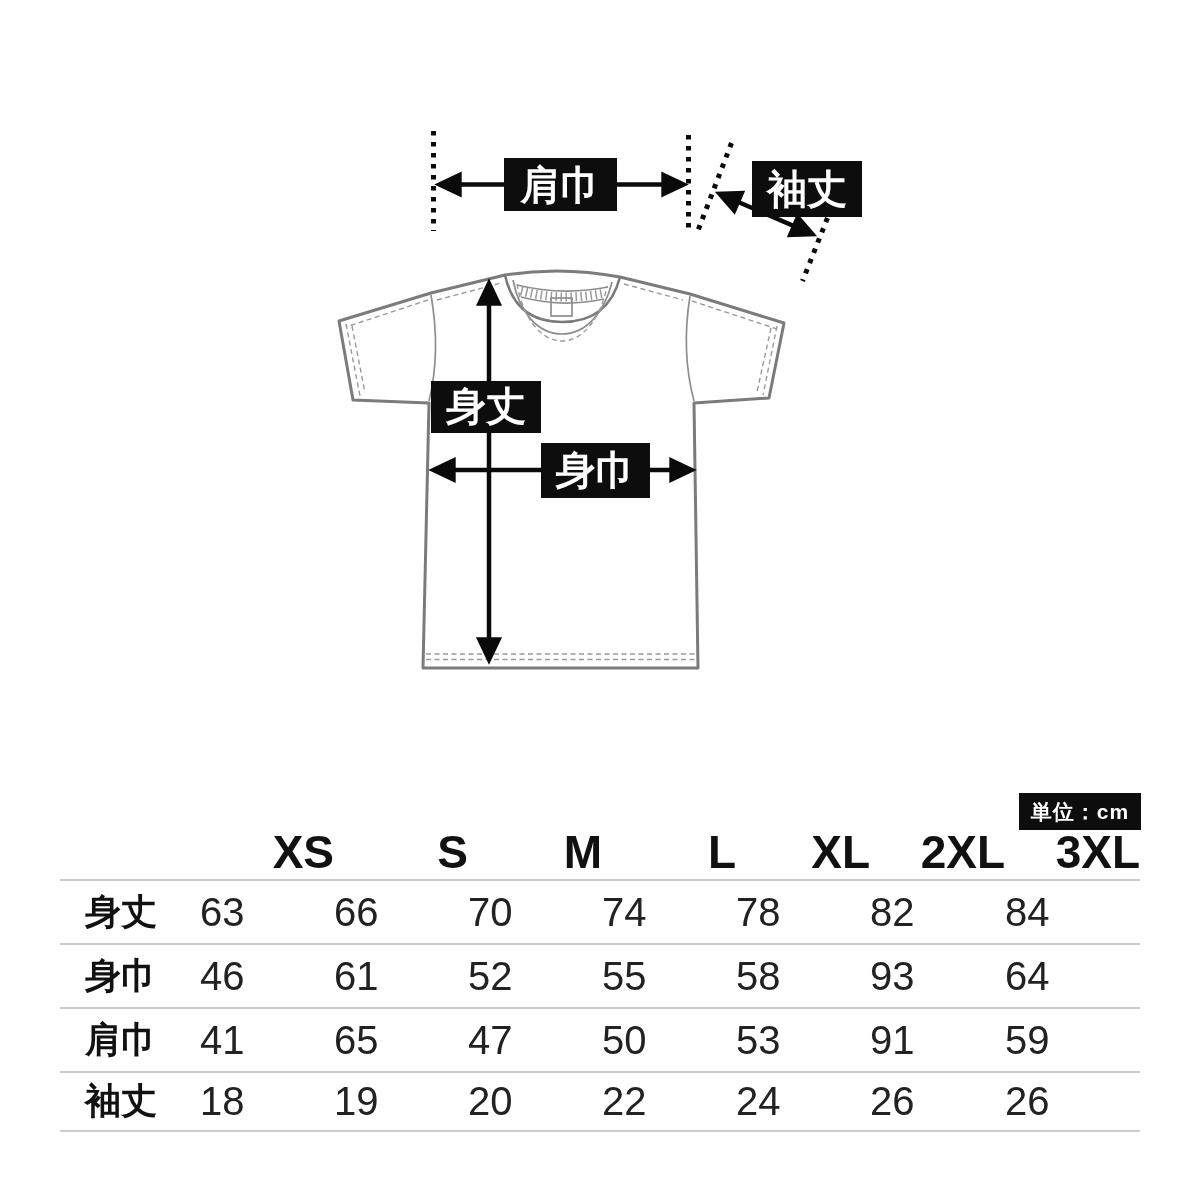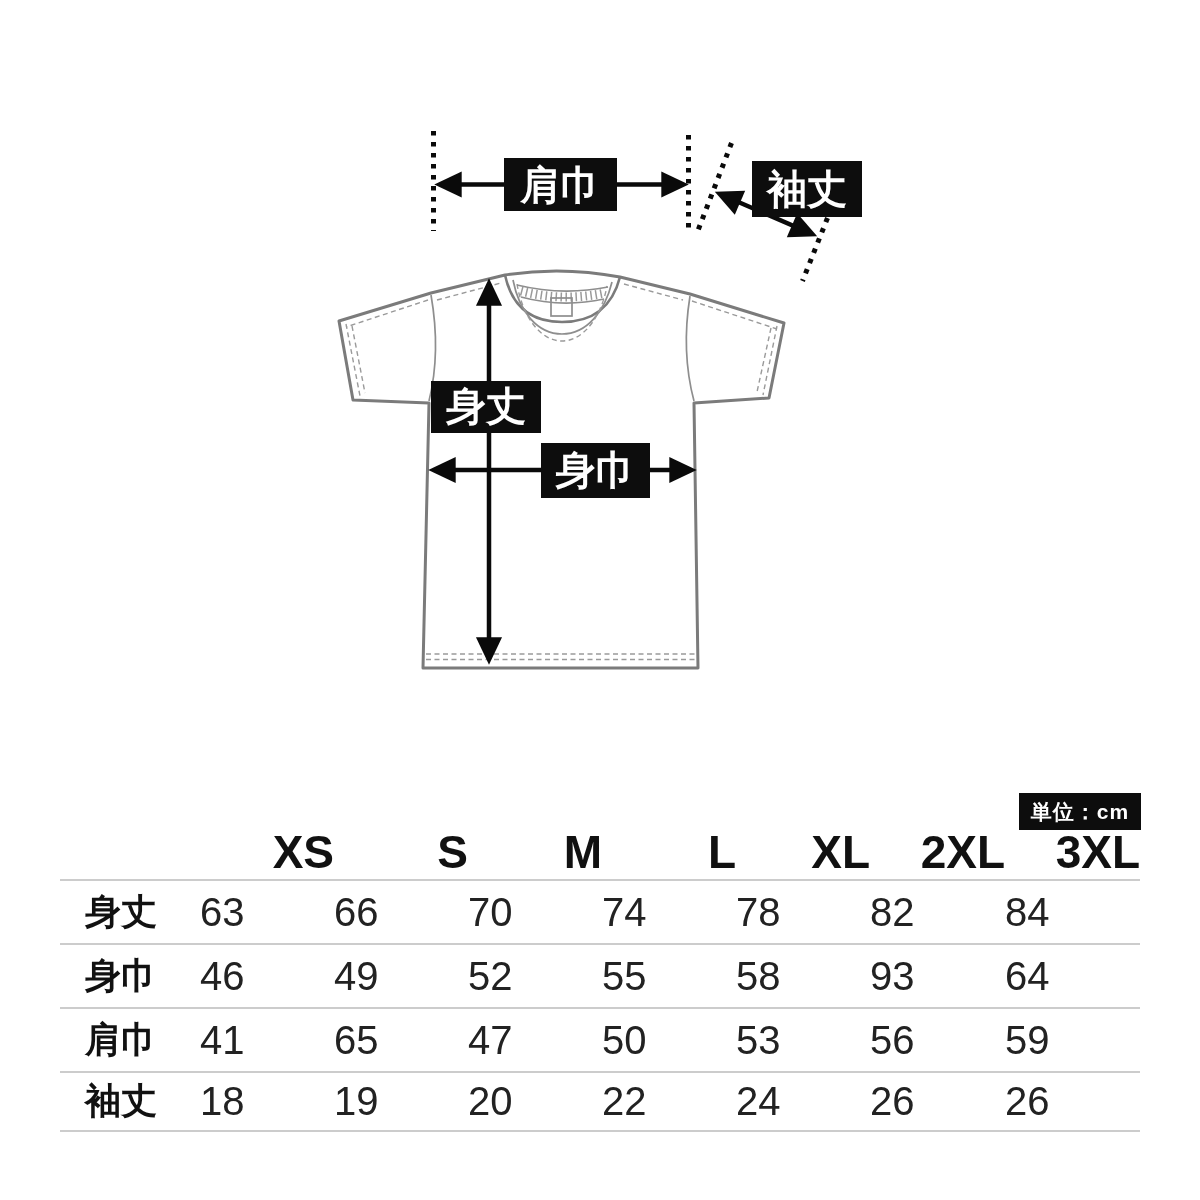--- a/index.html
+++ b/index.html
@@ -169,35 +169,35 @@
       <td>66</td>
       <td>70</td>
       <td>74</td>
       <td>78</td>
       <td>82</td>
       <td>84</td>
     </tr>
     <tr>
       <th>身巾</th>
       <td>46</td>
-      <td>49</td>
+      <td>61</td>
       <td>52</td>
       <td>55</td>
       <td>58</td>
       <td>93</td>
       <td>64</td>
     </tr>
     <tr>
       <th>肩巾</th>
       <td>41</td>
       <td>65</td>
       <td>47</td>
       <td>50</td>
       <td>53</td>
-      <td>56</td>
+      <td>91</td>
       <td>59</td>
     </tr>
     <tr class="last">
       <th>袖丈</th>
       <td>18</td>
       <td>19</td>
       <td>20</td>
       <td>22</td>
       <td>24</td>
       <td>26</td>

